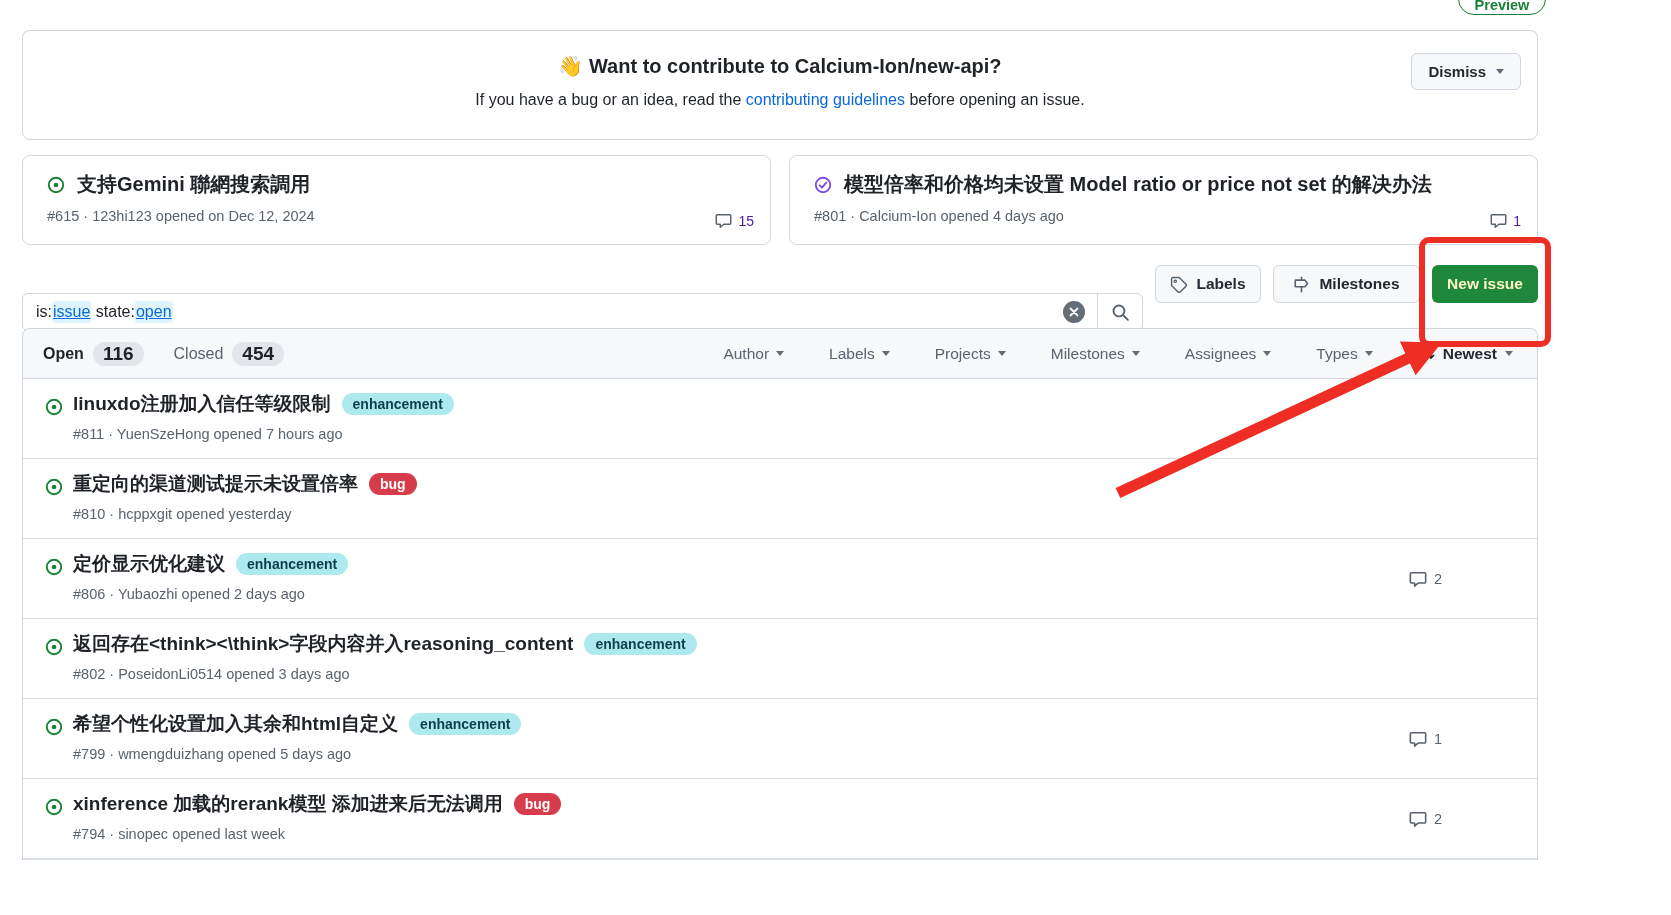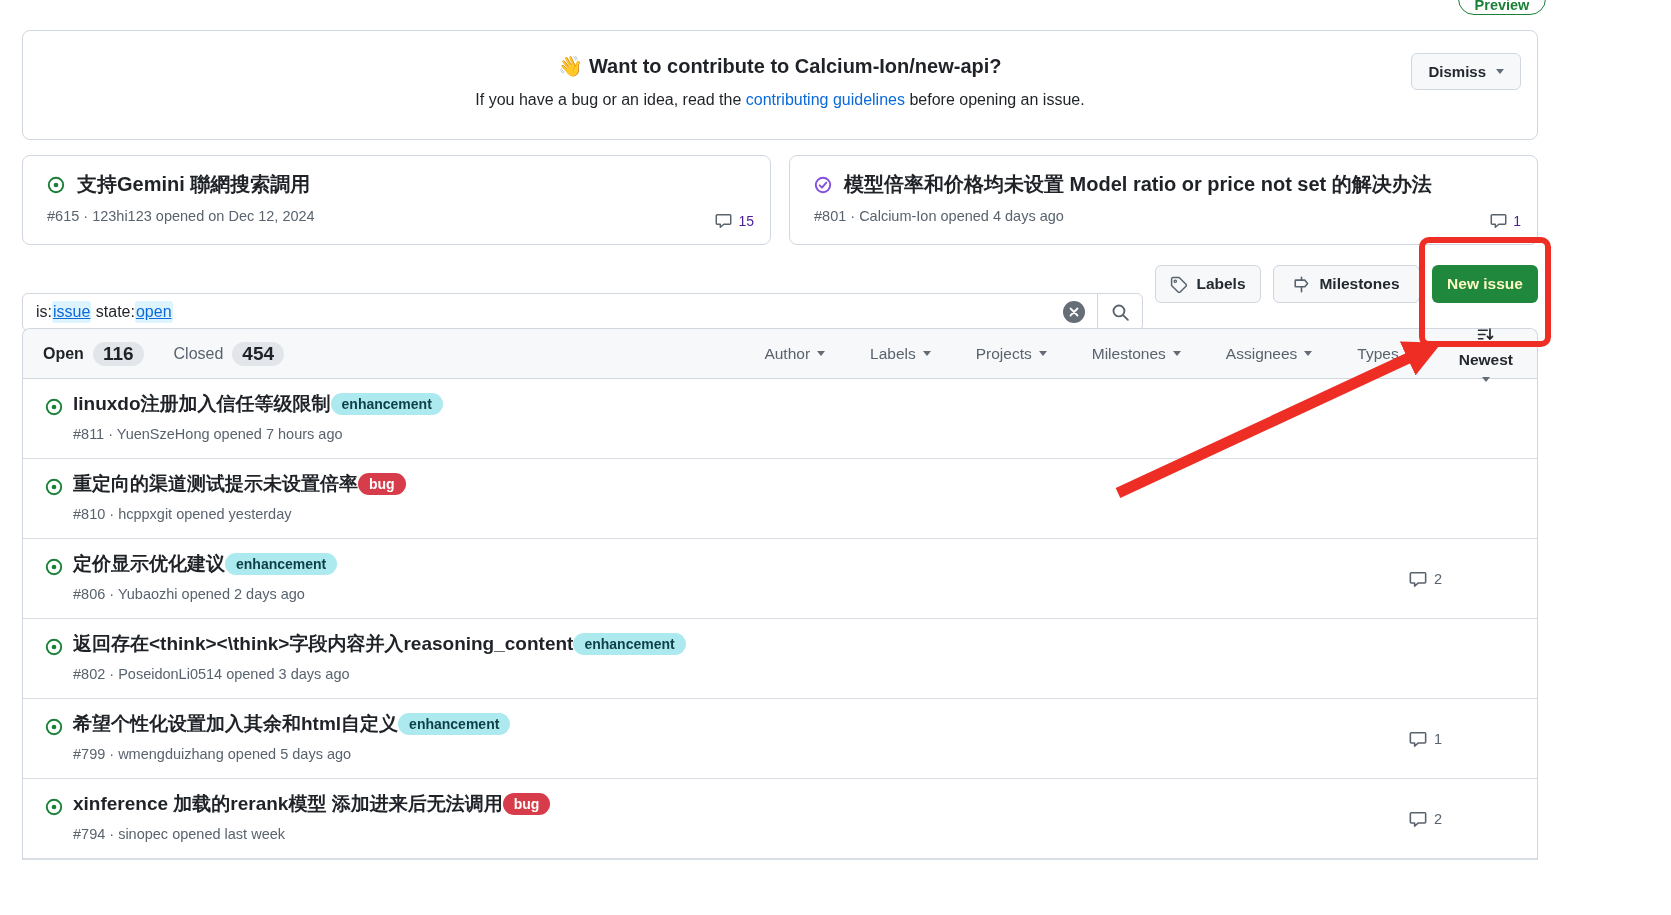--- a/index.html
+++ b/index.html
@@ -86,27 +86,27 @@
     height:50px; background:#f6f8fa; border-bottom:1px solid #d0d7de; border-radius:8px 8px 0 0;
     display:flex; align-items:center; padding:0 24px 0 20px;
   }
   .tab { display:flex; align-items:center; gap:9px; cursor:pointer; }
   .tab-open-label { font-size:16px; font-weight:700; color:#1f2328; }
   .tab-closed { margin-left:30px; }
   .tab-closed-label { font-size:16px; color:#59636e; }
   .counter { background:rgba(175,184,193,.28); border-radius:999px; padding:1px 10px; font-size:19px; font-weight:700; color:#1f2328; }
   .filters { margin-left:auto; display:flex; align-items:center; gap:45px; }
   .filter-item { display:flex; align-items:center; gap:7px; font-size:15.5px; color:#59636e; cursor:pointer; }
-  .sort-item { display:flex; align-items:center; gap:8px; font-size:15.5px; font-weight:600; color:#24292f; cursor:pointer;flex-direction:column; }
+  .sort-item { display:flex; align-items:center; gap:8px; font-size:15.5px; font-weight:600; color:#24292f; cursor:pointer; }
 
   .issue-row { position:relative; height:80px; border-bottom:1px solid #d8dee4; }
   .issue-row:last-child { border-bottom:1px solid #d8dee4; }
   .row-icon { position:absolute; left:22px; top:19px; }
   .row-main { padding:12px 0 0 50px; }
-  .row-title-line { display:flex; align-items:center; }
+  .row-title-line { display:flex; align-items:center; gap:11px; }
   .issue-title { font-size:19px; font-weight:700; color:#1f2328; cursor:pointer; }
   .label-pill { font-size:14px; font-weight:600; padding:3px 11px; border-radius:999px; cursor:pointer; }
   .label-pill[data-label-type="enhancement"] { background:#aceaf0; color:#0e3e47; }
   .label-pill[data-label-type="bug"] { background:#d63c4a; color:#ffffff; }
   .row-meta { margin-top:9px; font-size:14.5px; color:#59636e; }
   .row-comments { position:absolute; right:95px; top:50%; transform:translateY(-50%); display:flex; align-items:center; gap:7px; color:#59636e; font-size:14.5px; }
 
   
   .annotation-box {
     position:absolute; left:1419px; top:237px; width:132px; height:110px;

